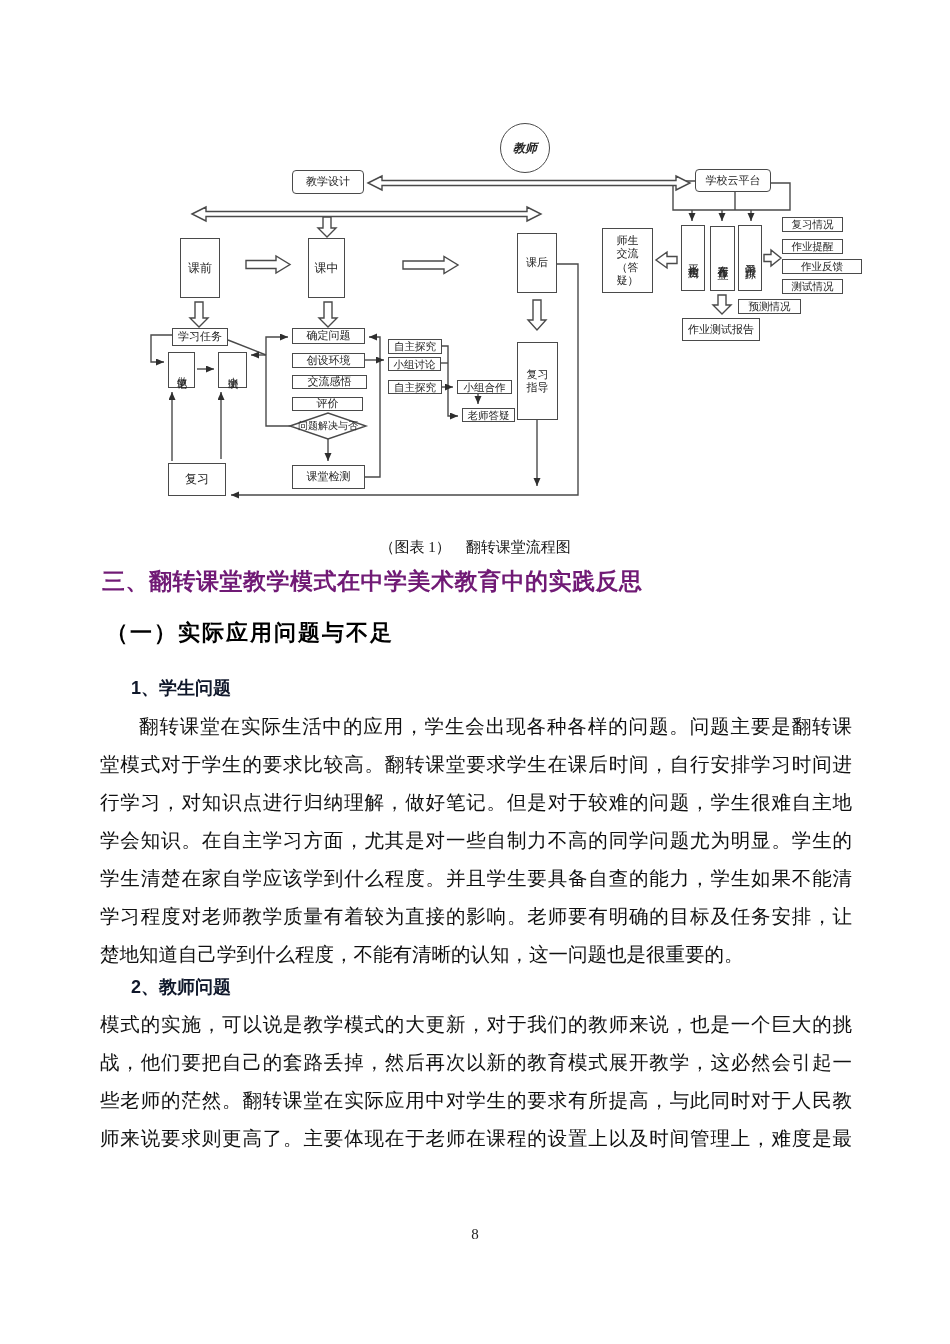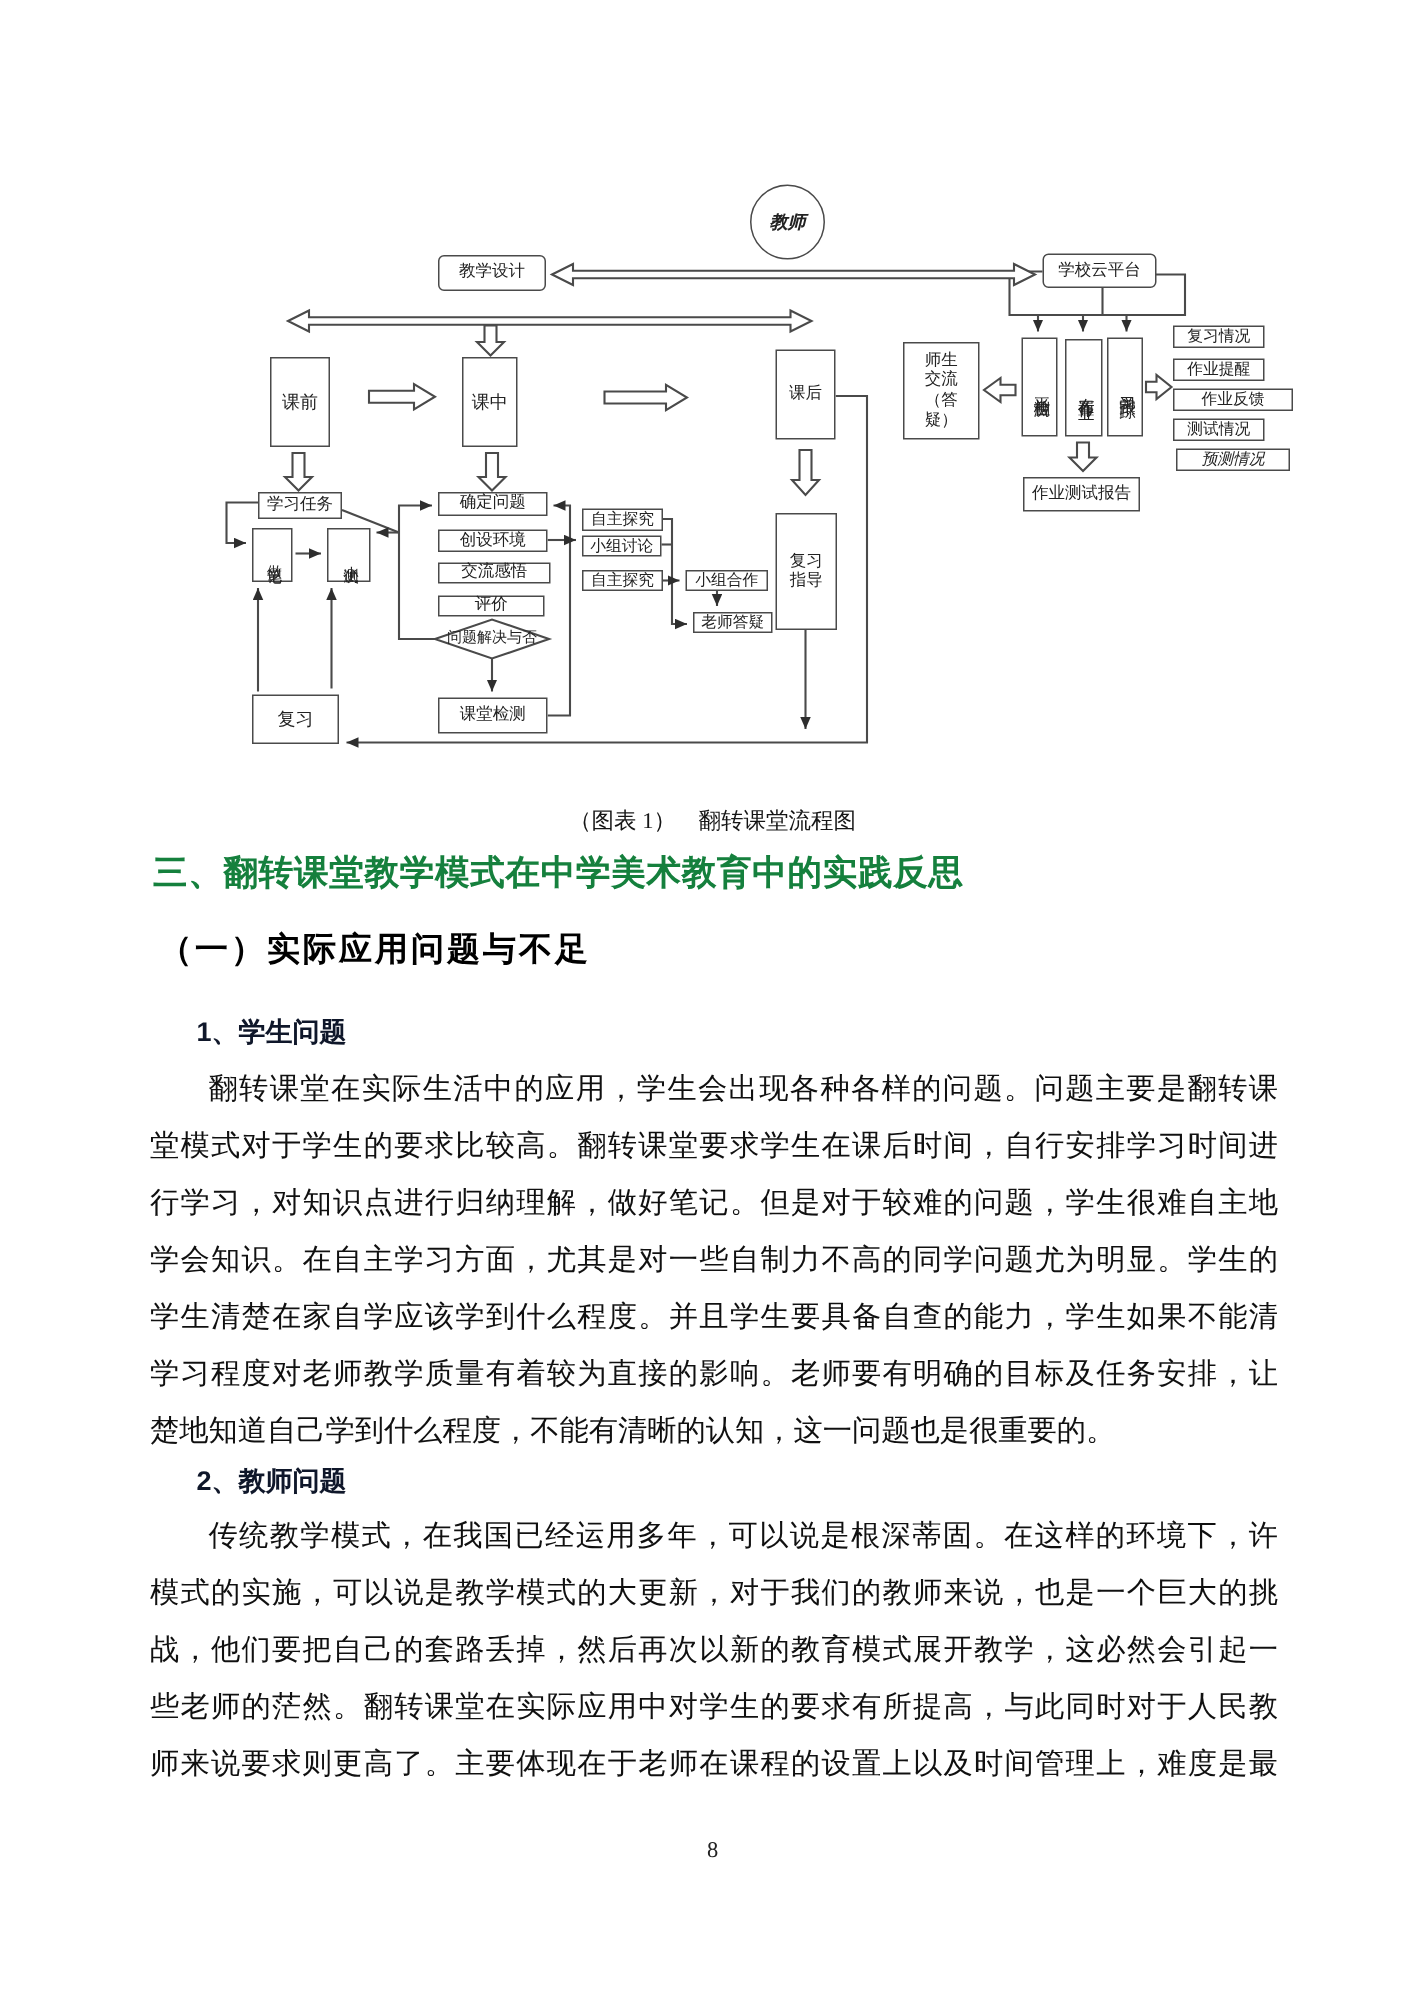--- a/index.html
+++ b/index.html
@@ -18,21 +18,21 @@
     color:#222; font-size:11px; line-height:1.2; padding:1px;
   }
   .rnd { border-radius:4px; }
   .vert { writing-mode:vertical-rl; text-orientation:upright; letter-spacing:1px; }
   .circle { border-radius:50%; font-style:italic; font-weight:bold; font-size:12px; }
   .noborder { border:none; background:transparent; }
   
   .caption { position:absolute; left:0; top:538px; width:100%; text-align:center;
              font-size:15px; color:#151515; }
   .h1 { position:absolute; left:102px; top:566px; font-family:"Liberation Sans", sans-serif;
-        font-weight:bold; font-size:23px; letter-spacing:0.5px; color:#15803d; }
+        font-weight:bold; font-size:23px; letter-spacing:0.5px; color:#701a75; }
   .h2 { position:absolute; left:106px; top:618px; font-family:"Liberation Sans", sans-serif;
         font-weight:bold; font-size:22px; letter-spacing:2px; color:#000; }
   .h3 { position:absolute; left:131px; font-family:"Liberation Sans", sans-serif;
         font-weight:bold; font-size:18px; color:#0f172a; }
   .para { position:absolute; left:100px; width:752px; font-size:19.5px; color:#101010; }
   .para .ln { height:38px; line-height:38px; text-align:justify; text-align-last:justify; }
   .para .ln.indent { box-sizing:border-box; padding-left:39px; }
   .para .ln.last { text-align:left; text-align-last:auto; }
   .pagenum { position:absolute; left:0; top:1226px; width:100%; text-align:center;
              font-size:15px; color:#222; }
@@ -132,21 +132,21 @@
 
     <div class="fb" style="left:602px;top:228px;width:51px;height:65px;padding:2px 16px;">师生交流（答疑）</div>
     <div class="fb vert" style="left:681px;top:225px;width:24px;height:66px;">平台检测</div>
     <div class="fb vert" style="left:710px;top:226px;width:25px;height:65px;">布置作业</div>
     <div class="fb vert" style="left:738px;top:225px;width:24px;height:66px;">学习跟踪</div>
 
     <div class="fb" style="left:782px;top:217px;width:61px;height:15px;font-size:10.5px;">复习情况</div>
     <div class="fb" style="left:782px;top:239px;width:61px;height:15px;font-size:10.5px;">作业提醒</div>
     <div class="fb" style="left:782px;top:259px;width:80px;height:15px;font-size:10.5px;">作业反馈</div>
     <div class="fb" style="left:782px;top:279px;width:61px;height:15px;font-size:10.5px;">测试情况</div>
-    <div class="fb" style="left:784px;top:299px;width:76px;height:15px;font-size:10.5px;font-style:italic;">预测情况</div>
+    <div class="fb" style="left:738px;top:299px;width:63px;height:15px;font-size:10.5px;">预测情况</div>
     <div class="fb" style="left:682px;top:318px;width:78px;height:23px;">作业测试报告</div>
   </div>
 
   <div class="caption">（图表 1）　翻转课堂流程图</div>
 
   <div class="h1">三、翻转课堂教学模式在中学美术教育中的实践反思</div>
   <div class="h2">（一）实际应用问题与不足</div>
 
   <div class="h3" style="top:676px;">1、学生问题</div>
 
@@ -156,21 +156,20 @@
     <div class="ln">行学习，对知识点进行归纳理解，做好笔记。但是对于较难的问题，学生很难自主地</div>
     <div class="ln">学会知识。在自主学习方面，尤其是对一些自制力不高的同学问题尤为明显。学生的</div>
     <div class="ln">学生清楚在家自学应该学到什么程度。并且学生要具备自查的能力，学生如果不能清</div>
     <div class="ln">学习程度对老师教学质量有着较为直接的影响。老师要有明确的目标及任务安排，让</div>
     <div class="ln last">楚地知道自己学到什么程度，不能有清晰的认知，这一问题也是很重要的。</div>
   </div>
 
   <div class="h3" style="top:975px;">2、教师问题</div>
 
   <div class="para" style="top:1006px;">
-    <div class="ln indent">传统教学模式，在我国已经运用多年，可以说是根深蒂固。在这样的环境下，许</div>
     <div class="ln">模式的实施，可以说是教学模式的大更新，对于我们的教师来说，也是一个巨大的挑</div>
     <div class="ln">战，他们要把自己的套路丢掉，然后再次以新的教育模式展开教学，这必然会引起一</div>
     <div class="ln">些老师的茫然。翻转课堂在实际应用中对学生的要求有所提高，与此同时对于人民教</div>
     <div class="ln">师来说要求则更高了。主要体现在于老师在课程的设置上以及时间管理上，难度是最</div>
   </div>
 
   <div class="pagenum">8</div>
 
 </div>
 

